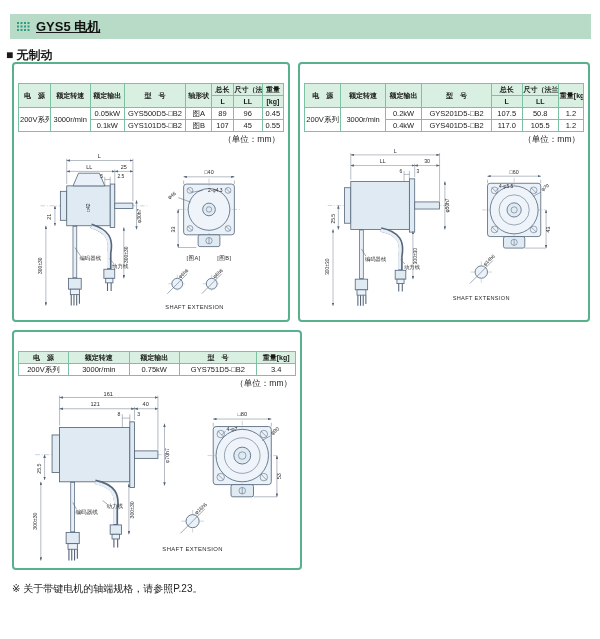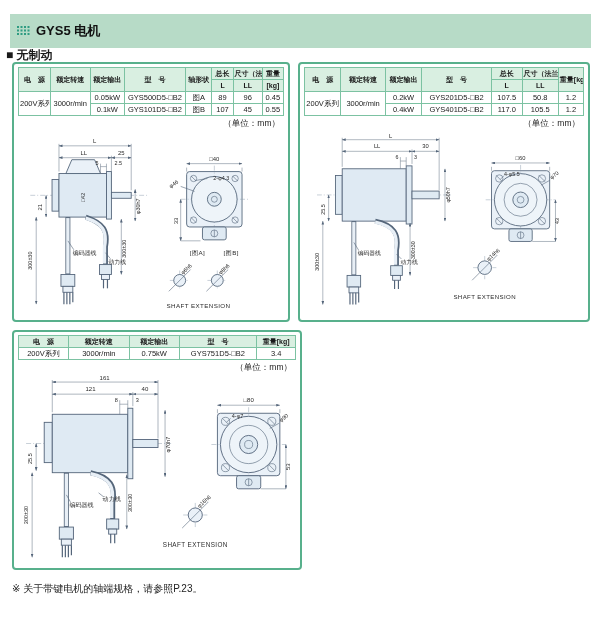--- a/index.html
+++ b/index.html
@@ -1,34 +1,34 @@
 <!DOCTYPE html>
 <html><head>
 <meta charset="utf-8">
 <style>
   * { margin:0; padding:0; box-sizing:border-box; }
   html,body { width:600px; height:639px; background:#ffffff;
     font-family:"Liberation Sans","DejaVu Sans",sans-serif; color:#1a1a1a; }
   #page { position:relative; width:600px; height:639px; overflow:hidden; }
 
-  .header-bar { position:absolute; left:10px; top:14px; width:581px; height:34px;
-    background:#b7dbc7; display:flex; align-items:center; padding-left:7px; }
+  .header-bar { position:absolute; left:10px; top:14px; width:581px; height:25px;
+    background:#b7dbc7; display:flex; align-items:center; padding-left:7px;text-decoration:underline; }
   .header-bar .dots { margin-right:6px; }
   .header-title { font-size:13px; font-weight:bold; color:#111; }
 
   .section-title { position:absolute; left:6px; top:47px; font-size:12px; font-weight:bold; }
 
   .panel { position:absolute; background:#fff; border:2px solid #58b08c; border-radius:4px;
     display:flex; flex-direction:column; }
   #panel1 { left:12px; top:62px;  width:278px; height:260px; }
   #panel2 { left:298px; top:62px; width:292px; height:260px; }
   #panel3 { left:12px; top:330px; width:290px; height:240px; }
 
   table { border-collapse:collapse; table-layout:fixed; width:calc(100% - 8px);
-    margin:3px 4px 0 4px; font-size:7.5px; }
+    margin:19px 4px 0 4px; font-size:7.5px; }
   th,td { border:1px solid #7cc2a2; text-align:center; padding:0 1px;
     white-space:nowrap; overflow:hidden; height:12px; }
   th { background:#d9efe1; font-weight:bold; font-size:7px; }
   td { background:#fff; }
   .unit-note { text-align:right; font-size:8.5px; padding:2px 8px 0 13px; color:#222; }
 
   .drawing { flex:1; width:100%; }
   .part   { fill:#dfeaf3; stroke:#54657a; stroke-width:0.9; }
   .partl  { fill:#eaf1f8; stroke:#54657a; stroke-width:0.9; }
   .thin   { fill:none; stroke:#54657a; stroke-width:0.6; }

